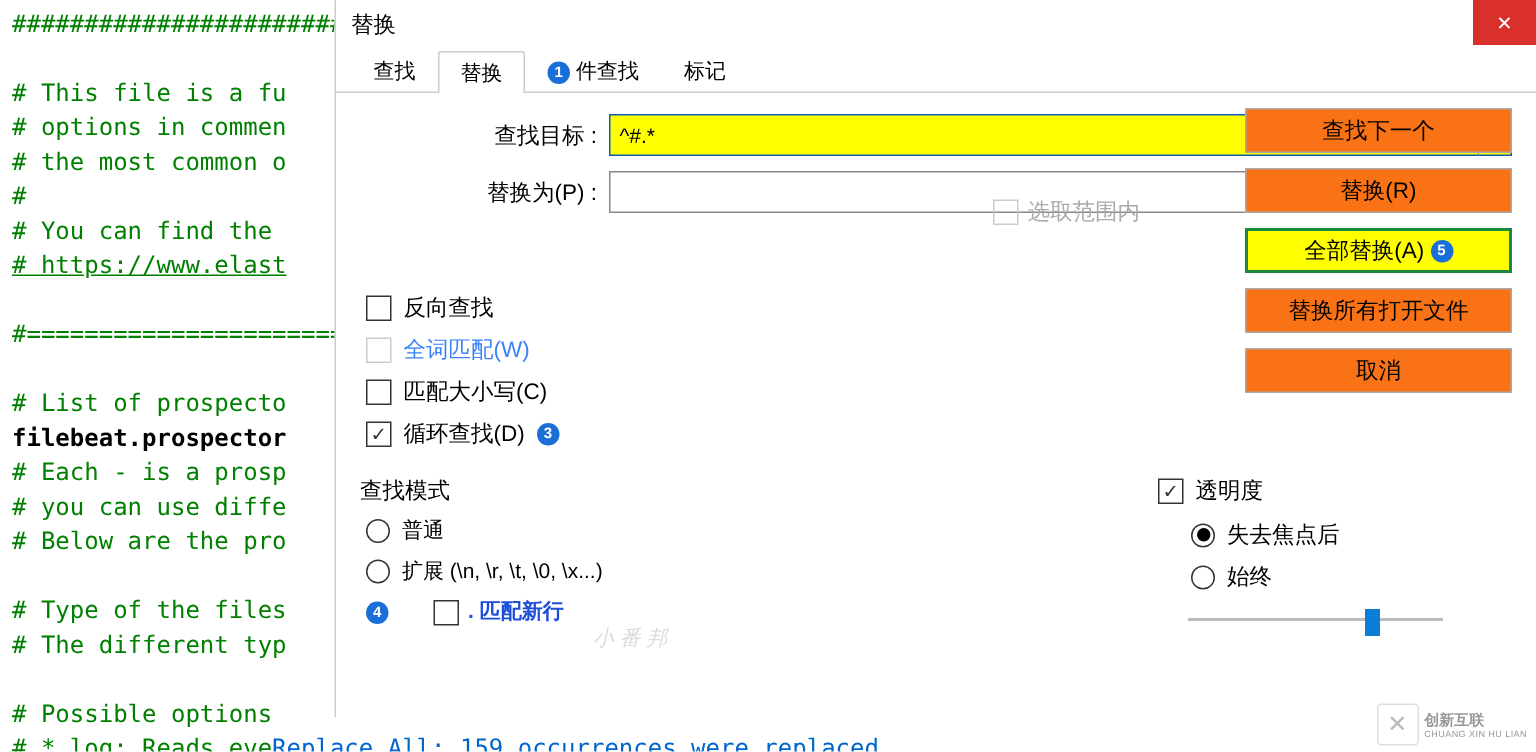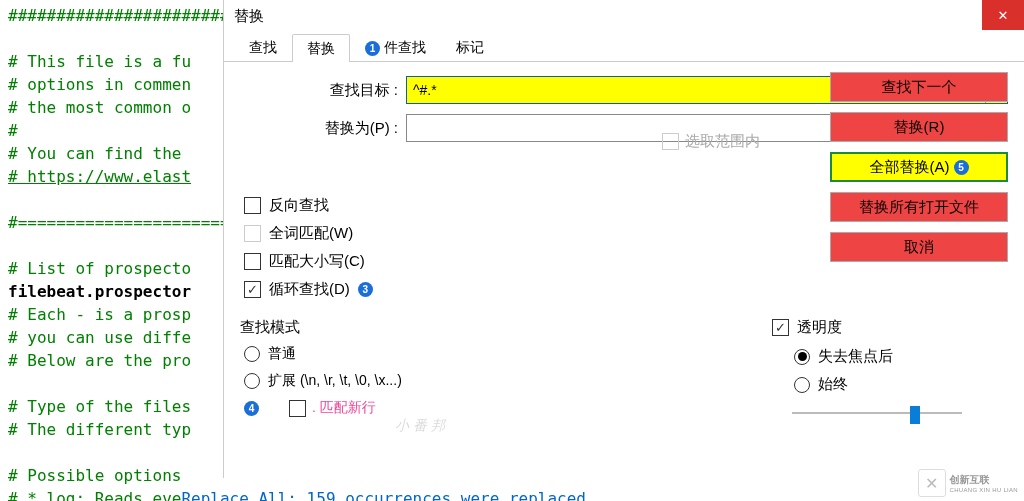--- a/index.html
+++ b/index.html
@@ -15,36 +15,36 @@
 .tab { padding: 5px 14px 4px; border: 1px solid transparent; border-bottom: none; cursor: pointer; font-size: 14px; display: flex; align-items: center; gap: 4px; }
 .tab.active { background: #fff; border-color: #ccc; border-radius: 2px 2px 0 0; position: relative; top: 1px; }
 .bluecircle { display: inline-flex; width: 15px; height: 15px; border-radius: 50%; background: #1a6ed8; color: #fff; align-items: center; justify-content: center; font-size: 10px; font-weight: bold; }
 .body { padding: 14px 16px 0 16px; }
 .rows { display: flex; flex-direction: column; gap: 10px; }
 .row { display: flex; align-items: center; gap: 8px; }
 .lbl { width: 158px; text-align: right; font-size: 15px; }
 .combo { flex: 1; height: 28px; border: 1px solid #888; position: relative; display: flex; align-items: center; padding: 0 28px 0 6px; font-size: 14px; }
 .combo.hl { background: #ffff00; border-color: #0a5fb3; }
 .combo .arrow { position: absolute; right: 0; top: 0; width: 22px; height: 100%; display: flex; align-items: center; justify-content: center; font-size: 10px; border-left: 1px solid #999; }
-.btn { height: 30px; border: 1px solid #aaa; background: #ef4444; display: flex; align-items: center; justify-content: center; gap: 4px; cursor: pointer; font-size: 15px; }
+.btn { height: 30px; border: 1px solid #aaa; background: #f97316; display: flex; align-items: center; justify-content: center; gap: 4px; cursor: pointer; font-size: 15px; }
 .btn.hl { background: #ffff00; border: 2px solid #1a8a3d; }
 .rightcol { position: absolute; right: 16px; top: 72px; width: 178px; display: flex; flex-direction: column; gap: 10px; }
 .sel-range { position: absolute; left: 438px; top: 132px; display: flex; align-items: center; gap: 6px; color: #aaa; font-size: 15px; }
 .checkbox { width: 17px; height: 17px; border: 1px solid #333; display: inline-flex; align-items: center; justify-content: center; font-size: 13px; color: #333; }
 .checkbox.disabled { border-color: #ccc; }
 .options { position: absolute; left: 20px; top: 196px; display: flex; flex-direction: column; gap: 9px; font-size: 15px; }
 .optrow { display: flex; align-items: center; gap: 8px; }
-.optrow.disabled { color: #000000; }
+.optrow.disabled { color: #3b82f6; }
 .searchmode { position: absolute; left: 16px; top: 318px; }
 .grouptitle { font-size: 15px; margin-bottom: 8px; }
 .radiogrp { display: flex; flex-direction: column; gap: 9px; padding-left: 4px; }
 .radio { width: 16px; height: 16px; border: 1px solid #333; border-radius: 50%; display: inline-flex; align-items: center; justify-content: center; }
 .radio.sel::after { content: ""; width: 9px; height: 9px; background: #000; border-radius: 50%; }
 .regexrow { background: #ffff00; padding: 2px 6px 2px 2px; display: inline-flex; align-items: center; gap: 8px; }
-.newline { display: inline-flex; align-items: center; gap: 6px; margin-left: 22px; color: #ec4899; }
+.newline { display: inline-flex; align-items: center; gap: 6px; margin-left: 22px; color: #1d4ed8; font-weight: bold; }
 .transp { position: absolute; left: 548px; top: 318px; font-size: 15px; }
 .transp .grouptitle2 { display: flex; align-items: center; gap: 8px; margin-bottom: 10px; }
 .slider { position: relative; width: 170px; height: 14px; margin-top: 12px; margin-left: 20px; }
 .slider .track { position: absolute; top: 6px; left: 0; right: 0; height: 2px; background: #bbb; }
 .slider .thumb { position: absolute; top: 0; left: 118px; width: 10px; height: 18px; background: #0a7dd6; }
 .watermark { width: 80px; height: 30px; position: relative; left: 140px; text-align: center; opacity: .15; font-style: italic; }
 .logo { position: absolute; right: 6px; bottom: 4px; color: #999; font-size: 11px; display: flex; align-items: center; gap: 4px; }
 .logo .g { width: 28px; height: 28px; border: 1px solid #ddd; border-radius: 3px; display: flex; align-items: center; justify-content: center; font-size: 16px; color: #bbb; }
 </style>
 </head>

